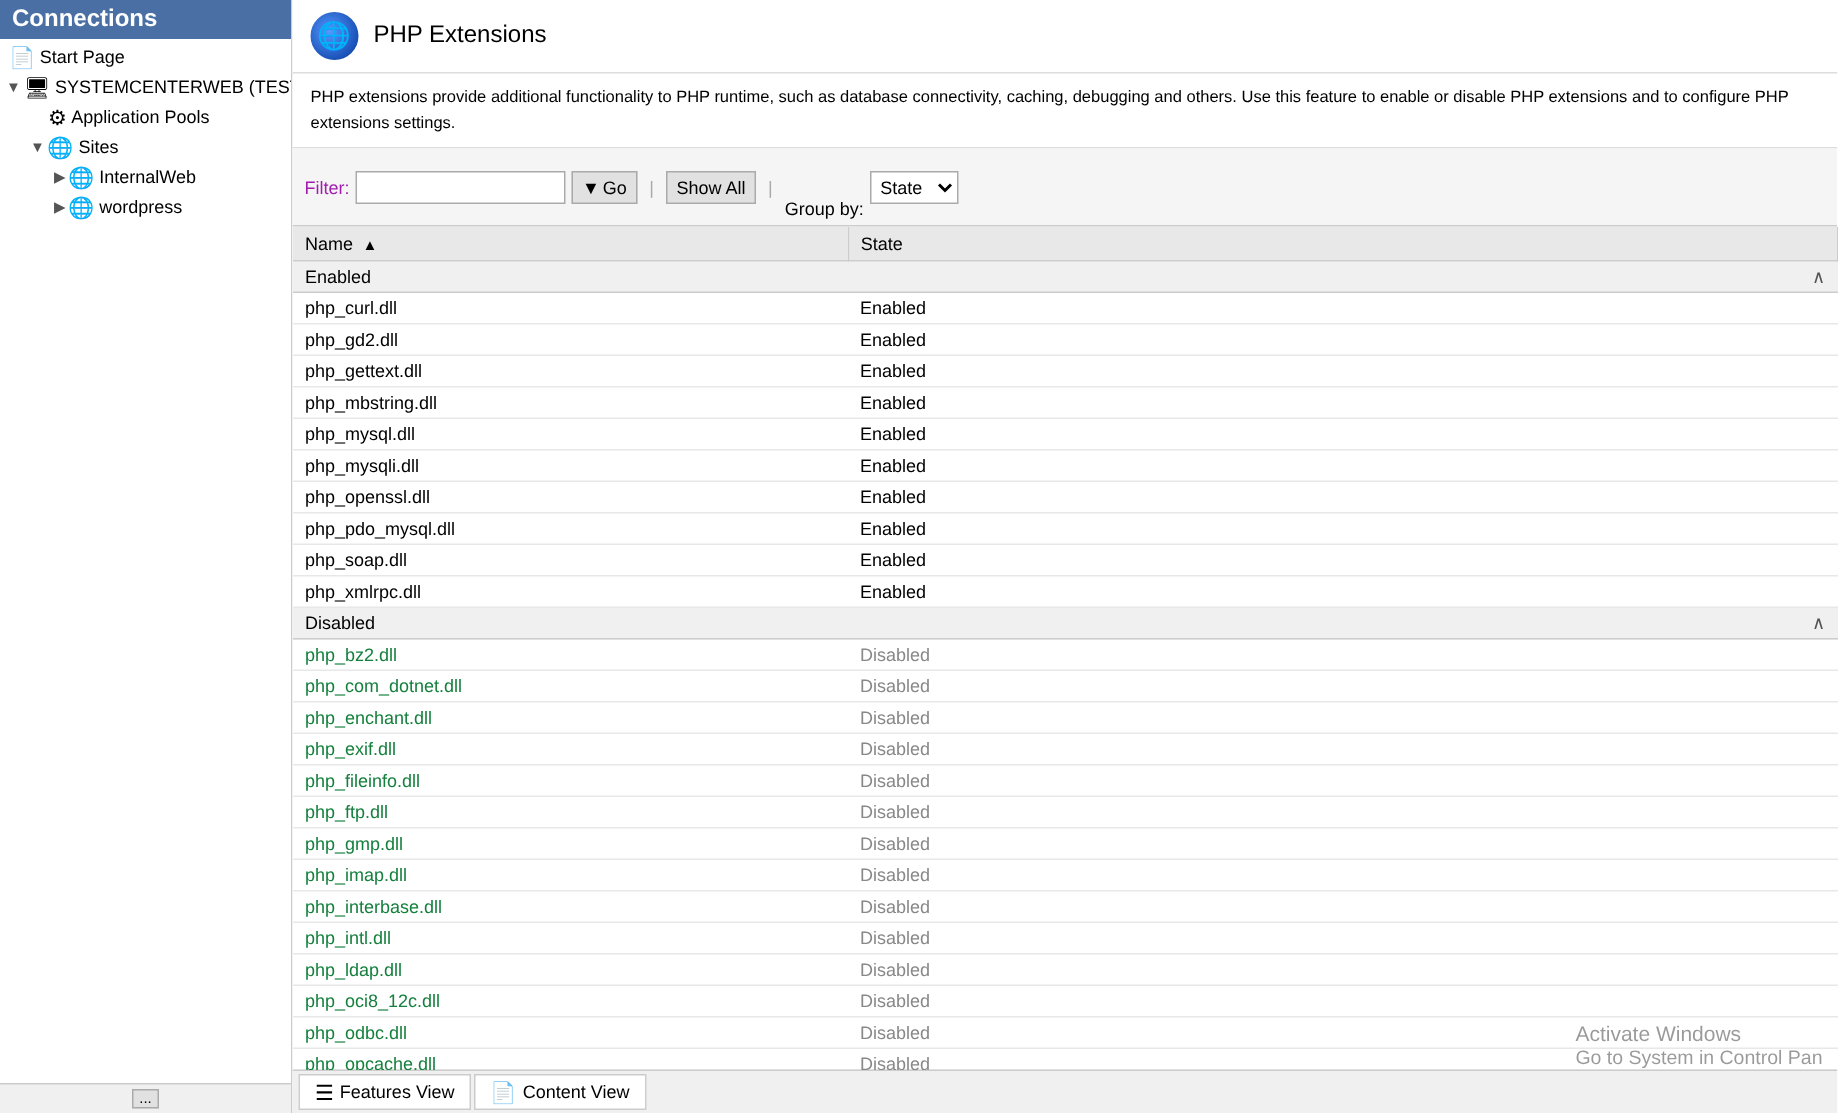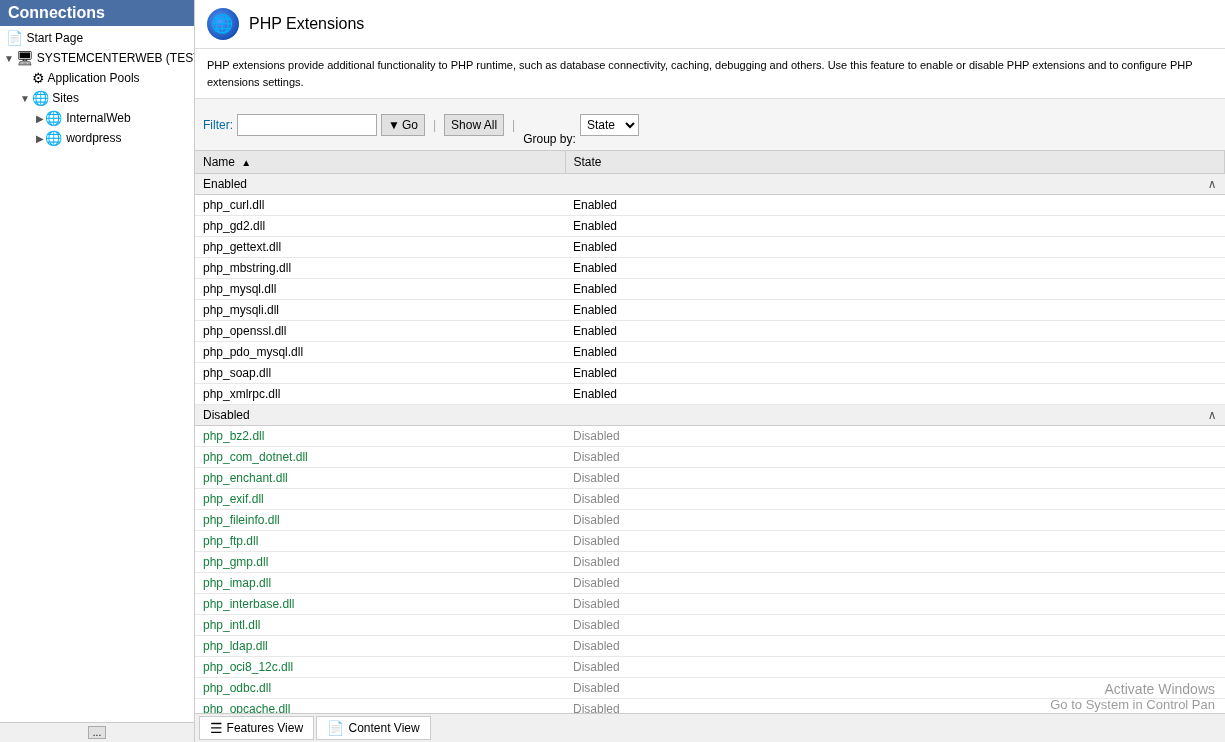--- a/index.html
+++ b/index.html
@@ -24,21 +24,21 @@
     
     .title-bar { display: flex; align-items: center; padding: 8px 12px; border-bottom: 1px solid #ddd; background: #fff; gap: 10px; }
     .title-icon { width: 32px; height: 32px; background: radial-gradient(circle at 40% 40%, #5599ff, #003399); border-radius: 50%; display: flex; align-items: center; justify-content: center; color: #fff; font-size: 18px; }
     .title-text { font-size: 16px; font-weight: normal; color: #000; }
 
     
     .description { padding: 8px 12px; font-size: 11px; color: #000; border-bottom: 1px solid #ddd; line-height: 1.5; }
 
     
     .filter-bar { display: flex; align-items: center; padding: 4px 8px; border-bottom: 1px solid #ccc; background: #f5f5f5; gap: 4px; }
-    .filter-label { font-size: 12px; color: #0369a1; }
+    .filter-label { font-size: 12px; color: #a21caf; }
     .filter-input { width: 140px; height: 22px; border: 1px solid #aaa; padding: 0 4px; font-size: 12px; background: #fff; }
     .filter-btn { height: 22px; padding: 0 6px; border: 1px solid #aaa; background: #e1e1e1; font-size: 12px; cursor: pointer; display: flex; align-items: center; gap: 2px; }
     .filter-sep { color: #aaa; margin: 0 4px; }
     .group-by-label { font-size: 12px; margin-top: 29px; }
     .group-by-select { height: 22px; border: 1px solid #aaa; font-size: 12px; padding: 0 2px; background: #fff; }
 
     
     .table-container { flex: 1; overflow-y: auto; overflow-x: hidden; position: relative; }
     .ext-table { width: 100%; border-collapse: collapse; }
     .ext-table thead tr { background: #f97316; }
@@ -57,21 +57,21 @@
     .ext-table tbody tr.data-row td.state-col.enabled { color: #000; }
     .ext-table tbody tr.data-row td.state-col.disabled { color: #888; }
     .ext-table tbody tr.data-row.disabled-row td.name-col { color: #15803d; }
 
     
     .bottom-tabs { display: flex; align-items: center; border-top: 1px solid #ccc; background: #f0f0f0; padding: 2px 4px; gap: 0; }
     .tab-btn { display: flex; align-items: center; gap: 4px; padding: 3px 10px; border: 1px solid #ccc; background: #fff; font-size: 12px; cursor: pointer; margin-right: 2px; }
     .tab-btn .tab-icon { font-size: 14px; }
 
     
-    .watermark { position: fixed; bottom: 30px; right: 10px; text-align: right; color: rgba(0,0,0,0.4); font-size: 13px; pointer-events: none; }
+    .watermark { position: fixed; bottom: 30px; right: 10px; text-align: left; color: rgba(0,0,0,0.4); font-size: 13px; pointer-events: none; }
     .watermark div:first-child { font-size: 14px; font-weight: normal; }
   </style>
 </head>
 <body>
 
 <div class="main-layout">
 
   <div class="sidebar">
     <div class="sidebar-header">
       <span>Connections</span>

